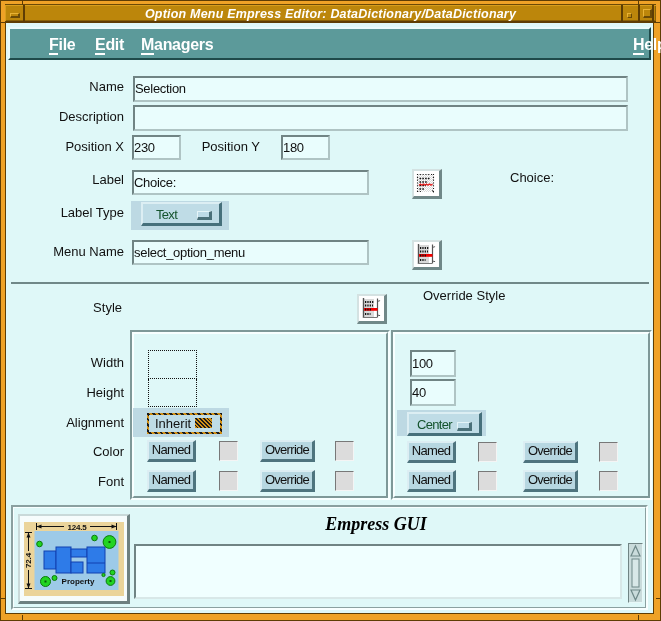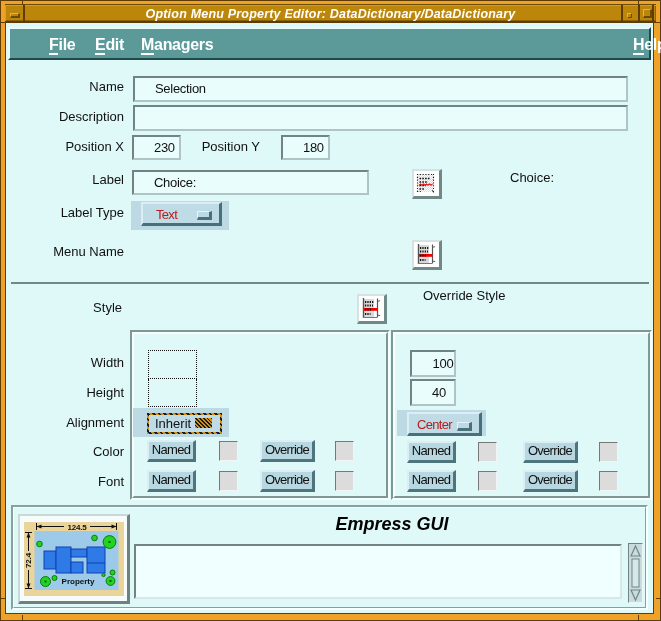--- a/index.html
+++ b/index.html
@@ -16,41 +16,41 @@
 #maxsq { left:643px; top:9px; width:9px; height:9px; background:#BC860B; border-top:1px solid #E8B235; border-left:1px solid #E8B235; border-right:2px solid #6B4A06; border-bottom:2px solid #6B4A06; }
 .joint { background:#5E3D04; }
 
 #menubar { left:8px; top:27px; width:643px; height:33px; background:#5C9A9A;
   border-top:2px solid #EAFBFB; border-left:2px solid #EAFBFB; border-bottom:2px solid #1F4A4A; border-right:2px solid #1F4A4A; }
 .mitem { position:absolute; top:7px; color:#fff; font-size:16px; font-weight:bold; letter-spacing:-0.3px;margin-left:26px; }
 .mitem u { text-decoration:none; border-bottom:2px solid #fff; padding-bottom:0px; }
 
 .lbl { position:absolute; color:#111; font-size:13px; text-align:right; line-height:13px; }
 .tf { position:absolute; background:#E9FDFD; color:#111; font-size:13px; letter-spacing:-0.3px;
-  border-top:2px solid #708484; border-left:2px solid #708484; border-bottom:2px solid #AFC4C4; border-right:2px solid #AFC4C4; padding-left:20px; }
+  border-top:2px solid #708484; border-left:2px solid #708484; border-bottom:2px solid #AFC4C4; border-right:2px solid #AFC4C4; padding-left:0; }
 .btn { position:absolute; background:#B7D7E1; color:#111; font-size:13px; letter-spacing:-0.7px; text-align:center;
   border-top:2px solid #DCEEF3; border-left:2px solid #DCEEF3; border-bottom:3px solid #4E747E; border-right:3px solid #4E747E; }
 .sw { position:absolute; width:19px; height:20px; background:#DCDCDC;
   border-top:1px solid #787878; border-left:1px solid #787878; border-bottom:1px solid #F4F4F4; border-right:1px solid #F4F4F4; }
 .hl { position:absolute; background:#BDD9E3; }
 .iconbtn { position:absolute; width:30px; height:30px; background:#fff;
   border-top:2px solid #D4E2E2; border-left:2px solid #D4E2E2; border-bottom:3px solid #708888; border-right:3px solid #708888; }
 .grp { position:absolute; border:2px solid #7E9898; border-right-color:#F8FFFF; border-bottom-color:#F8FFFF; }
 .grp > div { width:100%; height:100%; border:2px solid #F8FFFF; border-right-color:#7E9898; border-bottom-color:#7E9898; }
 .dash { position:absolute; border:1.5px dotted #111; }
 .grp2 { position:absolute; border:2px solid #8AA0A0; border-right-color:#F8FFFF; border-bottom-color:#F8FFFF; }
 .grp2 > div { width:100%; height:100%; border:1px solid #F8FFFF; border-right-color:#8AA0A0; border-bottom-color:#8AA0A0; }
-.omenu { position:absolute; background:#BFDCE6; color:#b91c1c; font-size:13px; letter-spacing:-0.7px;
+.omenu { position:absolute; background:#BFDCE6; color:#14532d; font-size:13px; letter-spacing:-0.7px;
   border-top:2px solid #DCEEF3; border-left:2px solid #DCEEF3; border-bottom:3px solid #46707B; border-right:3px solid #46707B; }
 .omind { position:absolute; background:#BCDAE6; border-top:1px solid #E4F4F8; border-left:1px solid #E4F4F8; border-bottom:3px solid #4A7079; border-right:3px solid #4A7079; }
 </style></head><body>
 <div id="win">
   <div class="abs" id="client"></div>
   <div class="abs" id="titlebar"></div>
-  <div class="abs" id="title-text">Option Menu Property Editor: DataDictionary/DataDictionary</div>
+  <div class="abs" id="title-text">Option Menu Empress Editor: DataDictionary/DataDictionary</div>
   <div class="abs tsep" style="left:23px;"></div>
   <div class="abs tsep" style="left:621px;"></div>
   <div class="abs tsep" style="left:638px;"></div>
   <div class="abs tsep" style="left:652px;"></div>
   <div class="abs" id="menudash"></div>
   <div class="abs" id="minisq"></div>
   <div class="abs" id="maxsq"></div>
 
   <div class="abs joint" style="left:22px; top:0; width:1px; height:5px;"></div>
   <div class="abs joint" style="left:638px; top:0; width:1px; height:5px;"></div>
@@ -77,20 +77,21 @@
   <div class="lbl" style="left:20px; top:245px; width:104px;">Menu Name</div>
   <div class="lbl" style="left:18px; top:301px; width:104px;">Style</div>
   <div class="lbl" style="left:423px; top:289px; width:110px; text-align:left;">Override Style</div>
   <div class="lbl" style="left:510px; top:171px; width:60px; text-align:left;">Choice:</div>
 
   <div class="tf" style="left:133px; top:76px;  width:495px; height:26px; line-height:22px;">Selection</div>
   <div class="tf" style="left:133px; top:105px; width:495px; height:26px; line-height:22px;"></div>
   <div class="tf" style="left:132px; top:135px; width:49px;  height:25px; line-height:21px;">230</div>
   <div class="tf" style="left:281px; top:135px; width:49px;  height:25px; line-height:21px;">180</div>
   <div class="tf" style="left:132px; top:170px; width:237px; height:25px; line-height:21px;">Choice:</div>
+  <div class="tf" style="left:132px; top:240px; width:237px; height:25px; line-height:21px;">select_option_menu</div>
 
   <div class="hl" style="left:131px; top:201px; width:98px; height:29px;"></div>
   <div class="omenu" style="left:141px; top:202px; width:81px; height:24px;">
     <span style="position:absolute; left:13px; top:3px;">Text</span>
     <span class="omind" style="left:54px; top:7px; width:15px; height:9px;"></span>
   </div>
 
   <div class="iconbtn" style="left:412px; top:169px;">
     <svg width="25" height="25" viewBox="0 0 25 25" style="position:absolute;left:0;top:0;">
       <defs>
@@ -177,21 +178,21 @@
   </div>
   <div class="btn" style="left:147px; top:440px; width:49px; height:22px; line-height:16px;">Named</div>
   <div class="sw" style="left:219px; top:441px;"></div>
   <div class="btn" style="left:260px; top:440px; width:55px; height:22px; line-height:16px;">Override</div>
   <div class="sw" style="left:335px; top:441px;"></div>
   <div class="btn" style="left:147px; top:470px; width:49px; height:22px; line-height:16px;">Named</div>
   <div class="sw" style="left:219px; top:471px;"></div>
   <div class="btn" style="left:260px; top:470px; width:55px; height:22px; line-height:16px;">Override</div>
   <div class="sw" style="left:335px; top:471px;"></div>
 
-  <div class="tf" style="left:410px; top:350px; width:46px; height:27px; line-height:23px;text-align:center;">100</div>
+  <div class="tf" style="left:410px; top:350px; width:46px; height:27px; line-height:23px;">100</div>
   <div class="tf" style="left:410px; top:379px; width:46px; height:27px; line-height:23px;">40</div>
   <div class="hl" style="left:397px; top:410px; width:89px; height:26px;"></div>
   <div class="omenu" style="left:407px; top:412px; width:75px; height:24px;">
     <span style="position:absolute; left:8px; top:3px;">Center</span>
     <span class="omind" style="left:48px; top:8px; width:15px; height:9px;"></span>
   </div>
   <div class="btn" style="left:407px; top:441px; width:49px; height:22px; line-height:16px;">Named</div>
   <div class="sw" style="left:478px; top:442px;"></div>
   <div class="btn" style="left:523px; top:441px; width:55px; height:22px; line-height:16px;">Override</div>
   <div class="sw" style="left:599px; top:442px;"></div>
@@ -249,21 +250,21 @@
         <circle cx="92.5" cy="56.5" r="2.5"></circle>
       </g>
       <g fill="#0A5A0A">
         <rect x="88.5" y="25" width="2" height="2"></rect>
           <rect x="24.5" y="64.5" width="2" height="2"></rect>
           <rect x="89.5" y="64" width="2" height="2"></rect>
       </g>
       <text x="58" y="68" font-size="8" font-weight="bold" text-anchor="middle" fill="#111" font-family="Liberation Sans">Property</text>
     </svg>
   </div>
-  <div class="abs" style="left:252px; top:514px; width:280px; text-align:center; font-size:18px; letter-spacing:0px; font-weight:bold; font-style:italic; color:#000;">Empress GUI</div>
+  <div class="abs" style="left:236px; top:514px; width:280px; text-align:center; font-size:18px; letter-spacing:0px; font-weight:bold; font-style:italic; color:#000;font-family:Liberation Serif, serif;">Empress GUI</div>
   <div class="abs" style="left:134px; top:544px; width:488px; height:55px; background:#F0FFFF;
        border-top:2px solid #708484; border-left:2px solid #708484; border-bottom:2px solid #D8E8E8; border-right:2px solid #D8E8E8;"></div>
 
   <div class="abs" style="left:628px; top:543px; width:15px; height:60px; background:#C9DBDB;
        border-top:1px solid #708484; border-left:1px solid #708484; border-bottom:1px solid #E8F8F8; border-right:1px solid #E8F8F8;">
     <svg width="13" height="58" viewBox="0 0 13 58" style="position:absolute;left:0;top:0;">
       <path d="M6.5,2 L11,12 H2 Z" fill="#C9DBDB" stroke="#6E8888" stroke-width="1.2"></path>
       <rect x="3" y="15" width="7" height="28" fill="#D8E8E8" stroke="#6E8888" stroke-width="1"></rect>
       <path d="M6.5,56 L11,46 H2 Z" fill="#C9DBDB" stroke="#6E8888" stroke-width="1.2"></path>
     </svg>

